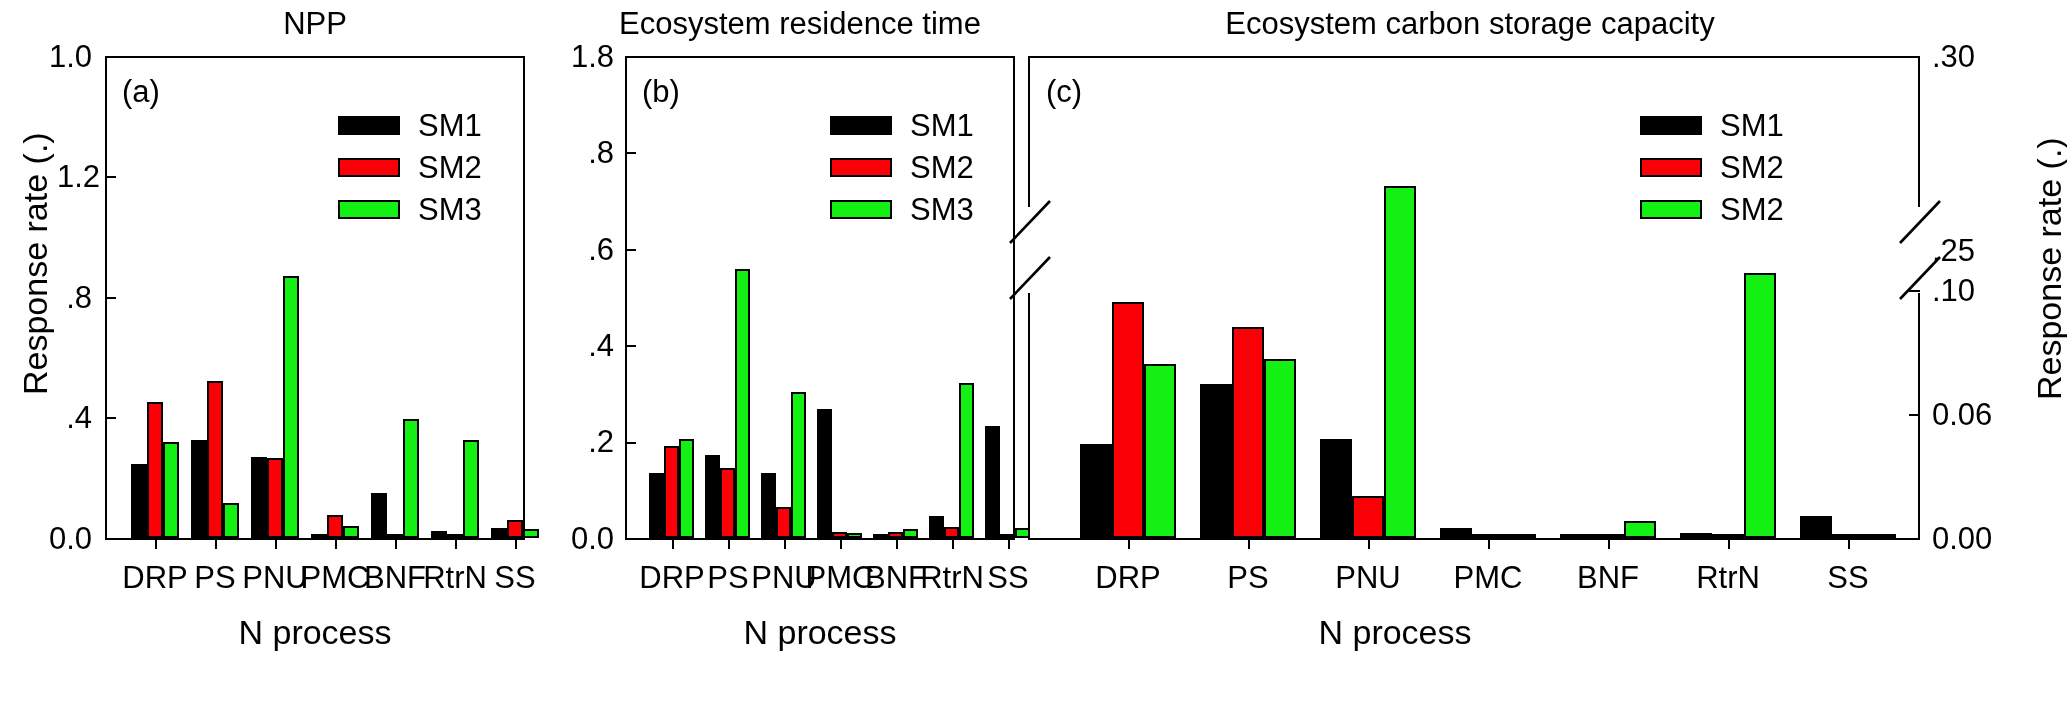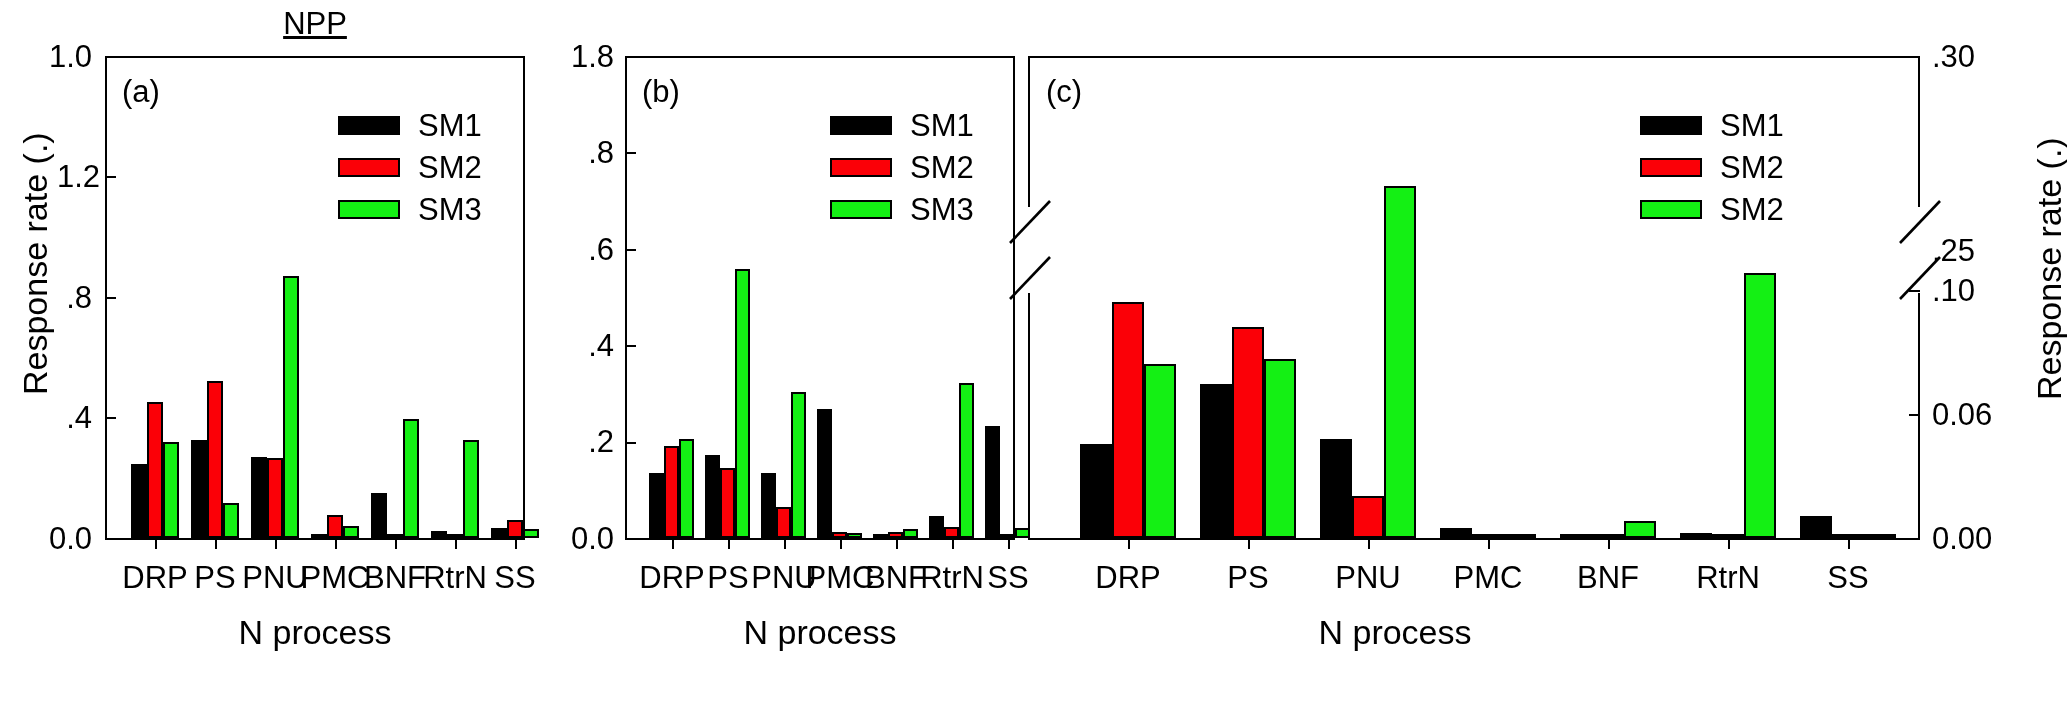--- a/index.html
+++ b/index.html
@@ -30,21 +30,20 @@
   #panel-a { left: 0px;    width: 530px; }
   #panel-b { left: 530px;  width: 490px; }
   #panel-c { left: 1020px; width: 1047px; }
 
   .panel-title {
     position: absolute;
     font-size: 31px;
     white-space: nowrap;
     text-align: center;
     top: 6px;
-    text-decoration: underline;
   }
 
   
   .plot-frame {
     position: absolute;
     border-left: 2.5px solid #000;
     border-top: 2.5px solid #000;
     border-right: 2.5px solid #000;
     box-sizing: border-box;
     background: #ffffff;
@@ -241,20 +240,21 @@
       </div>
       <div class="legend-row">
         <span class="legend-swatch sm3"></span>
         <span class="legend-label">SM3</span>
       </div>
     </div>
   </div>
 
   <div class="panel" id="panel-b">
 
+    <div class="panel-title" style="left:50px; width:440px;">Ecosystem residence time</div>
 
     <div class="plot-frame" style="left:95px; top:56px; width:390px; height:482px;"></div>
     <div class="axis-bottom" style="left:95px; top:538px; width:390px;"></div>
 
     <div class="panel-letter" style="left:112px; top:76px;">(b)</div>
 
     <div class="ytick-label" style="left:0px; top:41px; width:84px;">1.8</div>
     <div class="ytick-label" style="left:0px; top:137px; width:84px;">.8</div>
     <div class="ytick-label" style="left:0px; top:234px; width:84px;">.6</div>
     <div class="ytick-label" style="left:0px; top:330px; width:84px;">.4</div>
@@ -327,20 +327,21 @@
       </div>
       <div class="legend-row">
         <span class="legend-swatch sm3"></span>
         <span class="legend-label">SM3</span>
       </div>
     </div>
   </div>
 
   <div class="panel" id="panel-c">
 
+    <div class="panel-title" style="left:0px; width:900px;">Ecosystem carbon storage capacity</div>
 
     <div class="plot-frame" style="left:8px; top:56px; width:892px; height:482px;"></div>
     <div class="axis-bottom" style="left:8px; top:538px; width:892px;"></div>
 
     <div class="panel-letter" style="left:26px; top:76px;">(c)</div>
 
     <svg style="position:absolute; left:-14px; top:195px; width:56px; height:110px;">
       <rect x="12" y="12" width="20" height="86" fill="#ffffff"></rect>
       <line x1="4" y1="48" x2="44" y2="6" stroke="#000" stroke-width="2.6"></line>
       <line x1="4" y1="104" x2="44" y2="62" stroke="#000" stroke-width="2.6"></line>

